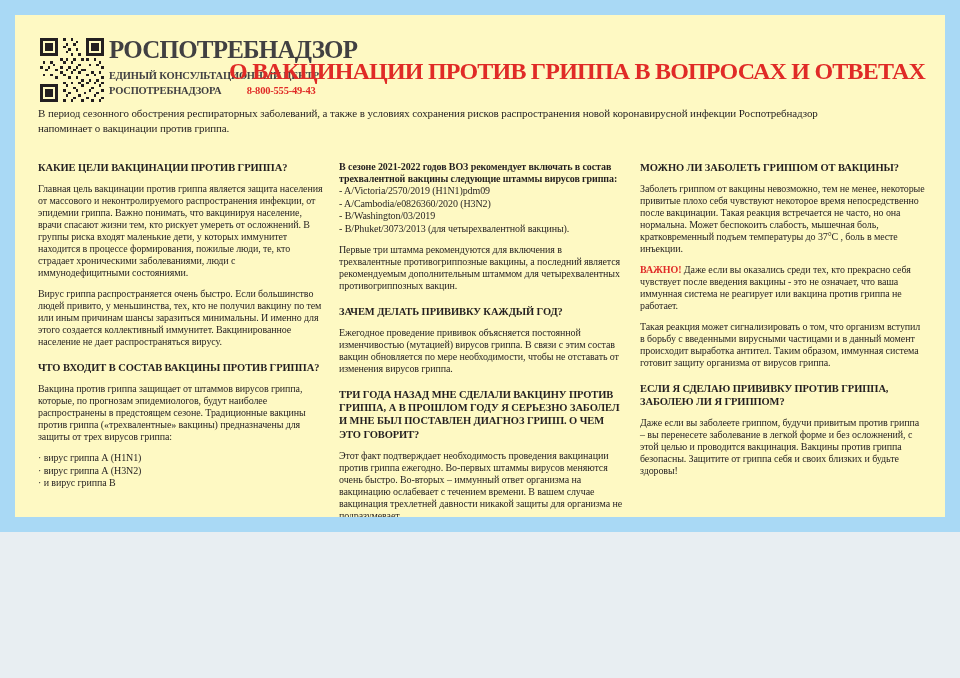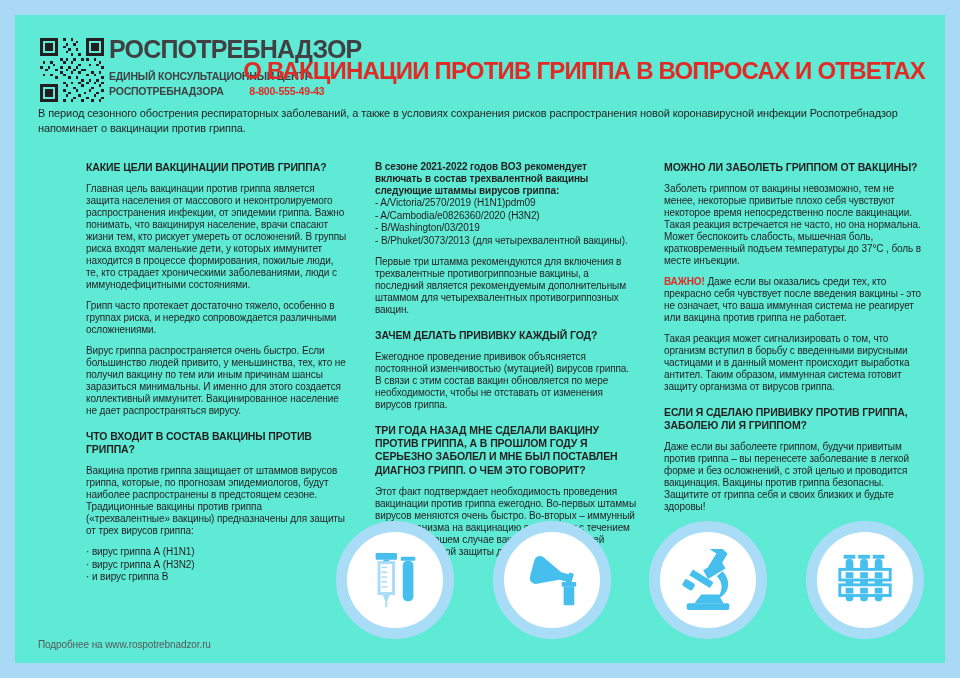--- a/index.html
+++ b/index.html
@@ -1,34 +1,34 @@
 <!DOCTYPE html>
 <html lang="ru"><head>
 <meta charset="utf-8">
 <style>
   html,body{margin:0;padding:0;background:#e8eef2;}
   .page{
-    position:relative;width:960px;height:678px;box-sizing:border-box;
-    border:15px solid #a9d9f5;background:#5eead4;overflow:hidden;
-    font-family:Liberation Sans, sans-serif;color:#231f20;
+    position:relative;width:960px;height:532px;box-sizing:border-box;
+    border:15px solid #a9d9f5;background:#fef9c3;overflow:hidden;
+    font-family:Liberation Serif, serif;color:#231f20;
   }
   
   .qr{position:absolute;left:25px;top:23px;width:64px;height:64px;}
   .brand{position:absolute;left:94px;top:22px;}
   .brand-name{font-size:25px;font-weight:bold;color:#414042;letter-spacing:-0.8px;line-height:1;}
   .brand-sub{margin-top:7px;font-size:10.5px;font-weight:bold;color:#414042;line-height:1.4;letter-spacing:-0.2px;}
   .phone{color:#e02b27;padding-left:23px;}
   .main-title{
     position:absolute;top:44px;right:20px;font-size:24px;font-weight:bold;color:#e02b27;
     letter-spacing:-0.8px;white-space:nowrap;line-height:1;
   }
   
   .intro{position:absolute;left:23px;right:20px;top:91px;font-size:11px;line-height:1.35;letter-spacing:-0.1px;}
   
-  .cols{position:absolute;left:23px;right:20px;top:146px;display:flex;gap:28px;margin-left:48px;}
+  .cols{position:absolute;left:23px;right:20px;top:146px;display:flex;gap:16px;}
   .col{flex:1;font-size:10px;line-height:1.2;letter-spacing:-0.1px;}
   .col .h{font-size:10.5px;font-weight:bold;line-height:1.25;margin:0 0 9px 0;}
   .col .h.mt{margin-top:13px;}
   .col p{margin:0 0 9px 0;}
   .col .lead{font-weight:bold;margin:0;}
   .list{margin:0 0 9px 0;}
   .list div{line-height:1.25;}
   .red{color:#e02b27;font-weight:bold;}
   
   .icons{position:absolute;left:321px;right:21px;top:506px;display:flex;justify-content:space-between;}
@@ -75,21 +75,20 @@
   <div class="intro">
     <div>В период сезонного обострения респираторных заболеваний, а также в условиях сохранения рисков распространения новой коронавирусной инфекции Роспотребнадзор</div>
     <div>напоминает о вакцинации против гриппа.</div>
   </div>
 
   <div class="cols">
 
     <div class="col">
       <div class="h">КАКИЕ ЦЕЛИ ВАКЦИНАЦИИ ПРОТИВ ГРИППА?</div>
       <p>Главная цель вакцинации против гриппа является защита населения от массового и неконтролируемого распространения инфекции, от эпидемии гриппа. Важно понимать, что вакцинируя население, врачи спасают жизни тем, кто рискует умереть от осложнений. В группы риска входят маленькие дети, у которых иммунитет находится в процессе формирования, пожилые люди, те, кто страдает хроническими заболеваниями, люди с иммунодефицитными состояниями.</p>
-      <p>Грипп часто протекает достаточно тяжело, особенно в группах риска, и нередко сопровождается различными осложнениями.</p>
       <p>Вирус гриппа распространяется очень быстро. Если большинство людей привито, у меньшинства, тех, кто не получил вакцину по тем или иным причинам шансы заразиться минимальны. И именно для этого создается коллективный иммунитет. Вакцинированное население не дает распространяться вирусу.</p>
       <div class="h mt">ЧТО ВХОДИТ В СОСТАВ ВАКЦИНЫ ПРОТИВ ГРИППА?</div>
       <p>Вакцина против гриппа защищает от штаммов вирусов гриппа, которые, по прогнозам эпидемиологов, будут наиболее распространены в предстоящем сезоне. Традиционные вакцины против гриппа («трехвалентные» вакцины) предназначены для защиты от трех вирусов гриппа:</p>
       <div class="list">
         <div>· вирус гриппа А (H1N1)</div>
         <div>· вирус гриппа А (H3N2)</div>
         <div>· и вирус гриппа В</div>
       </div>
     </div>
 

